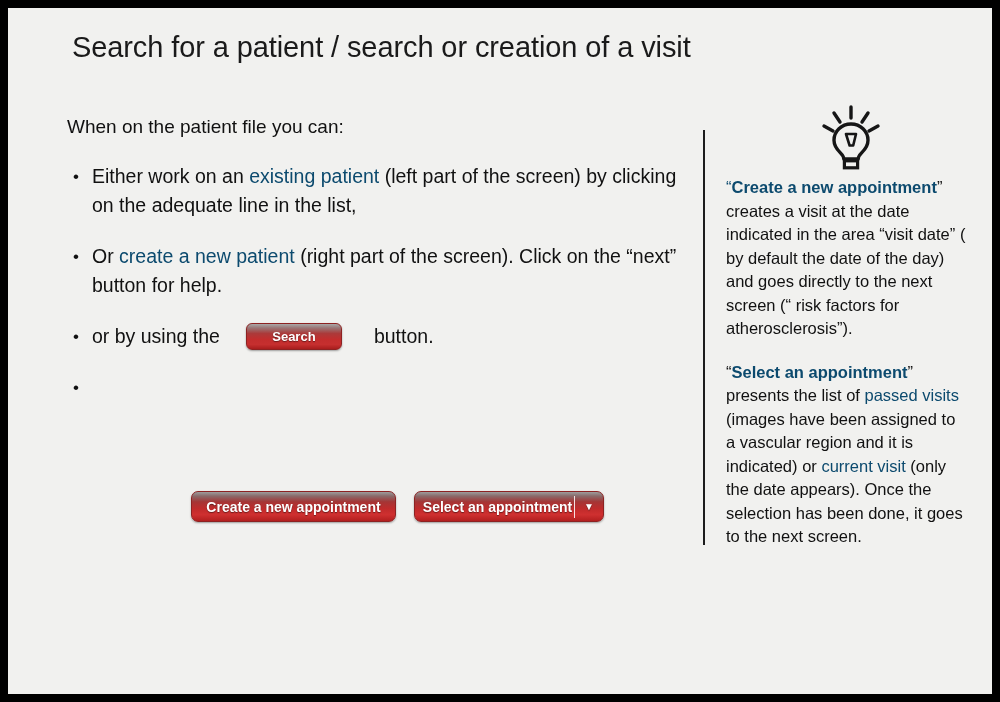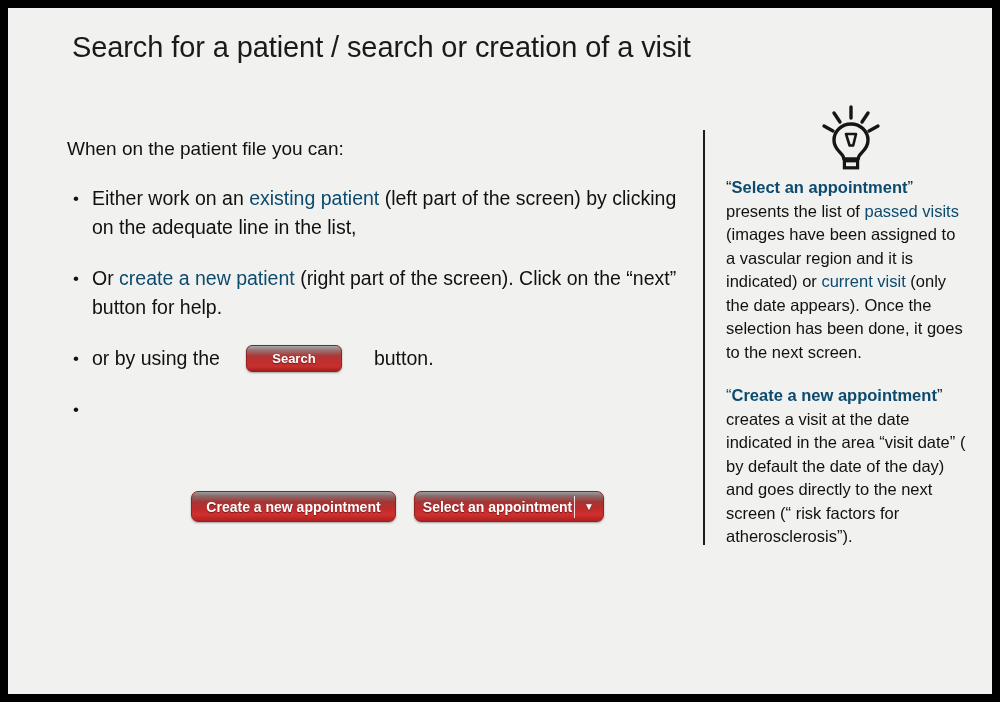--- a/index.html
+++ b/index.html
@@ -43,21 +43,21 @@
     line-height: 38px;
     color: #1a1a1a;
     letter-spacing: -0.1px;
     white-space: nowrap;
   }
 
   
   .left-col {
     position: absolute;
     left: 52px;
-    top: 128px;
+    top: 106px;
     width: 640px;
   }
   .intro-line {
     font-size: 19px;
     line-height: 26px;
     color: #111111;
     margin: 0 0 4px 7px;
   }
   .bullet-list {
     margin: 0;
@@ -263,20 +263,20 @@
         <path d="M31 20 C21.5 20 14 27.3 14 36.2 C14 41.6 16.9 45.3 20.2 48.6
                  C22.6 51.0 23.8 52.6 23.8 55.0 L38.2 55.0 C38.2 52.6 39.4 51.0 41.8 48.6
                  C45.1 45.3 48 41.6 48 36.2 C48 27.3 40.5 20 31 20 Z" fill="none" stroke="#161616" stroke-width="3.4" stroke-linejoin="round"></path>
         <rect x="24.4" y="56.8" width="13.2" height="7.0" fill="none" stroke="#161616" stroke-width="3.2"></rect>
         <path d="M26 30 L36 30 L33.2 41.5 L29.6 41.5 Z" fill="none" stroke="#161616" stroke-width="2.6" stroke-linejoin="round"></path>
       </svg>
     </div>
 
     <div class="right-col">
 
+      <p class="tip-para"><span class="red">“</span><b class="red">Create a new appointment</b><span>”</span><span> creates a visit at the date indicated in the area “visit date” ( by default the date of the day) and goes directly to the next screen (“ risk factors for atherosclerosis”).</span></p>
+
       <p class="tip-para"><span>“</span><b class="red">Select an appointment</b><span>”</span><span> presents the list of </span><span class="red">passed visits</span><span> (images have been assigned to a vascular region and it is indicated) or </span><span class="red">current visit</span><span> (only the date appears). Once the selection has been done, it goes to the next screen.</span></p>
-
-      <p class="tip-para"><span class="red">“</span><b class="red">Create a new appointment</b><span>”</span><span> creates a visit at the date indicated in the area “visit date” ( by default the date of the day) and goes directly to the next screen (“ risk factors for atherosclerosis”).</span></p>
 
     </div>
 
   </div>
 </div>
 
 </body></html>

